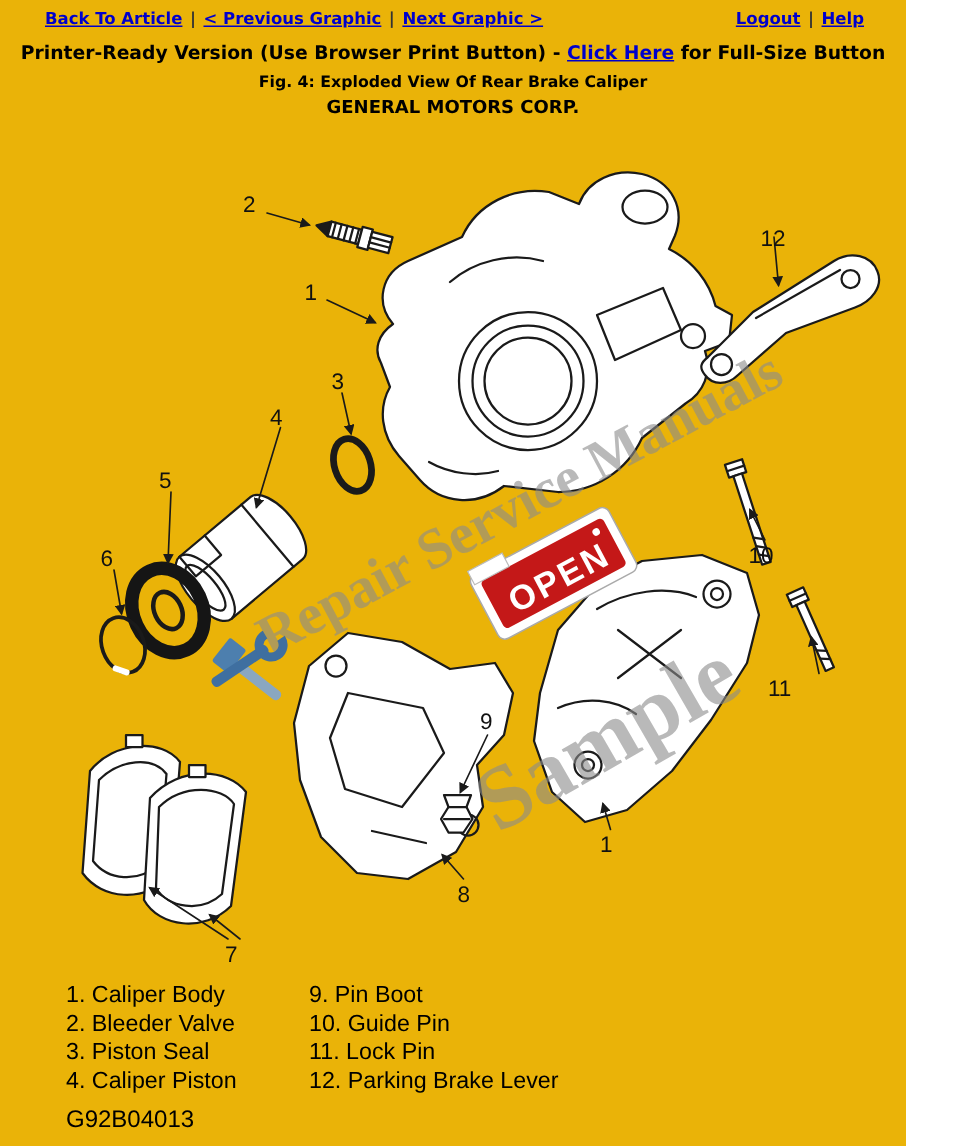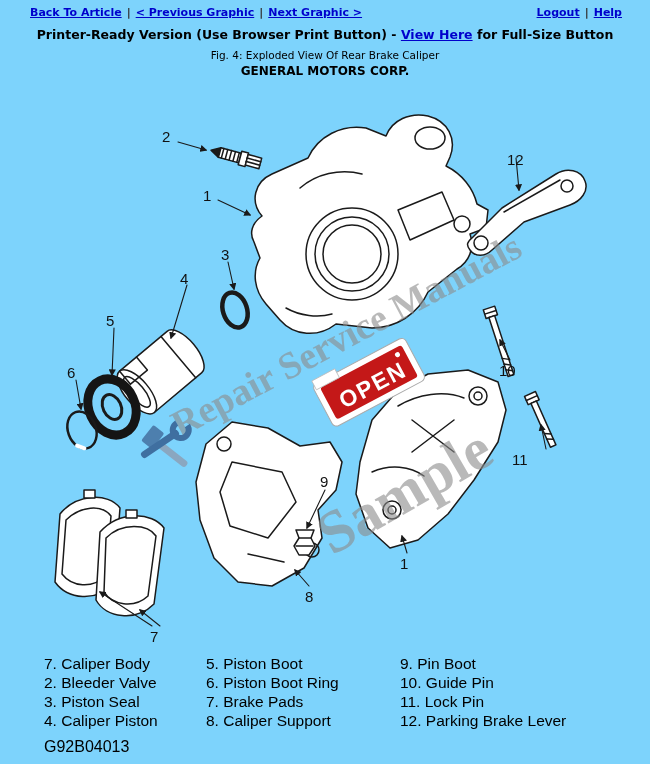--- a/index.html
+++ b/index.html
@@ -1,32 +1,32 @@
 <!DOCTYPE html>
 <html><head>
 <meta charset="utf-8">
 <style>
   * { margin:0; padding:0; box-sizing:border-box; }
   html,body { background:#fff; }
   body { width:650px; height:764px; font-family:"Liberation Sans",sans-serif; color:#000; }
-  .page { position:relative; width:650px; height:764px; background:#7dd3fc; overflow:hidden; }
+  .page { position:relative; width:604px; height:764px; background:#eab308; overflow:hidden; }
 
   .top-nav { display:flex; justify-content:space-between; align-items:baseline;
              padding:6px 28px 0 30px; font-family:"DejaVu Sans",sans-serif;
              font-size:11px; font-weight:bold; }
   .nav-group { display:flex; gap:5px; align-items:baseline; }
   .nav-link { color:#0000cc; text-decoration:underline; cursor:pointer; white-space:nowrap; }
   .nav-sep { color:#333; }
 
   .printer-line { margin-top:8px; text-align:center; font-family:"DejaVu Sans",sans-serif;
                   font-size:12.5px; font-weight:bold; }
   .inline-link { color:#0000cc; text-decoration:underline; cursor:pointer; }
 
   .fig-caption { margin-top:7px; text-align:center; font-family:"DejaVu Sans",sans-serif;
-                 font-size:10.5px; font-weight:normal; }
+                 font-size:10.5px; font-weight:bold; }
   .manufacturer { margin-top:3px; text-align:center; font-family:"DejaVu Sans",sans-serif;
                   font-size:12px; font-weight:bold; }
 
   .diagram-area { position:absolute; top:92px; left:0; width:650px; height:560px; }
   .diagram-svg { position:absolute; left:0; top:0; }
   .callout { position:absolute; font-size:15px; color:#111; font-family:"Liberation Sans",sans-serif; }
 
   .legend { position:absolute; top:654px; left:44px; display:flex; font-size:15.5px; line-height:19px; }
   .legend-col-1 { width:162px; }
   .legend-col-2 { width:194px; }
@@ -50,21 +50,21 @@
     </div>
     <div class="nav-group">
       <a href="#" class="nav-link">Logout</a>
       <span class="nav-sep">|</span>
       <a href="#" class="nav-link">Help</a>
     </div>
   </div>
 
   <div class="printer-line">
     <span>Printer-Ready Version (Use Browser Print Button) -</span>
-    <a href="#" class="inline-link">View Here</a>
+    <a href="#" class="inline-link">Click Here</a>
     <span>for Full-Size Button</span>
   </div>
 
   <div class="fig-caption">Fig. 4: Exploded View Of Rear Brake Caliper</div>
   <div class="manufacturer">GENERAL MOTORS CORP.</div>
 
   <div class="diagram-area">
     <svg class="diagram-svg" width="650" height="560" viewBox="0 0 650 560">
       <defs>
         <marker id="arrow" viewBox="0 0 10 10" refX="8" refY="5" markerWidth="6.5" markerHeight="6.5" orient="auto">
@@ -220,30 +220,24 @@
     <div class="callout" style="left:305px;top:496px">8</div>
     <div class="callout" style="left:320px;top:381px">9</div>
     <div class="callout" style="left:499px;top:270px">10</div>
     <div class="callout" style="left:512px;top:359px">11</div>
     <div class="callout" style="left:507px;top:59px">12</div>
     <div class="callout" style="left:400px;top:463px">1</div>
   </div>
 
   <div class="legend">
     <div class="legend-col-1">
-      <div class="legend-item">7. Caliper Body</div>
+      <div class="legend-item">1. Caliper Body</div>
       <div class="legend-item">2. Bleeder Valve</div>
       <div class="legend-item">3. Piston Seal</div>
       <div class="legend-item">4. Caliper Piston</div>
-    </div>
-    <div class="legend-col-2">
-      <div class="legend-item">5. Piston Boot</div>
-      <div class="legend-item">6. Piston Boot Ring</div>
-      <div class="legend-item">7. Brake Pads</div>
-      <div class="legend-item">8. Caliper Support</div>
     </div>
     <div class="legend-col-3">
       <div class="legend-item">9. Pin Boot</div>
       <div class="legend-item">10. Guide Pin</div>
       <div class="legend-item">11. Lock Pin</div>
       <div class="legend-item">12. Parking Brake Lever</div>
     </div>
   </div>
 
   <div class="footer-code">G92B04013</div>

